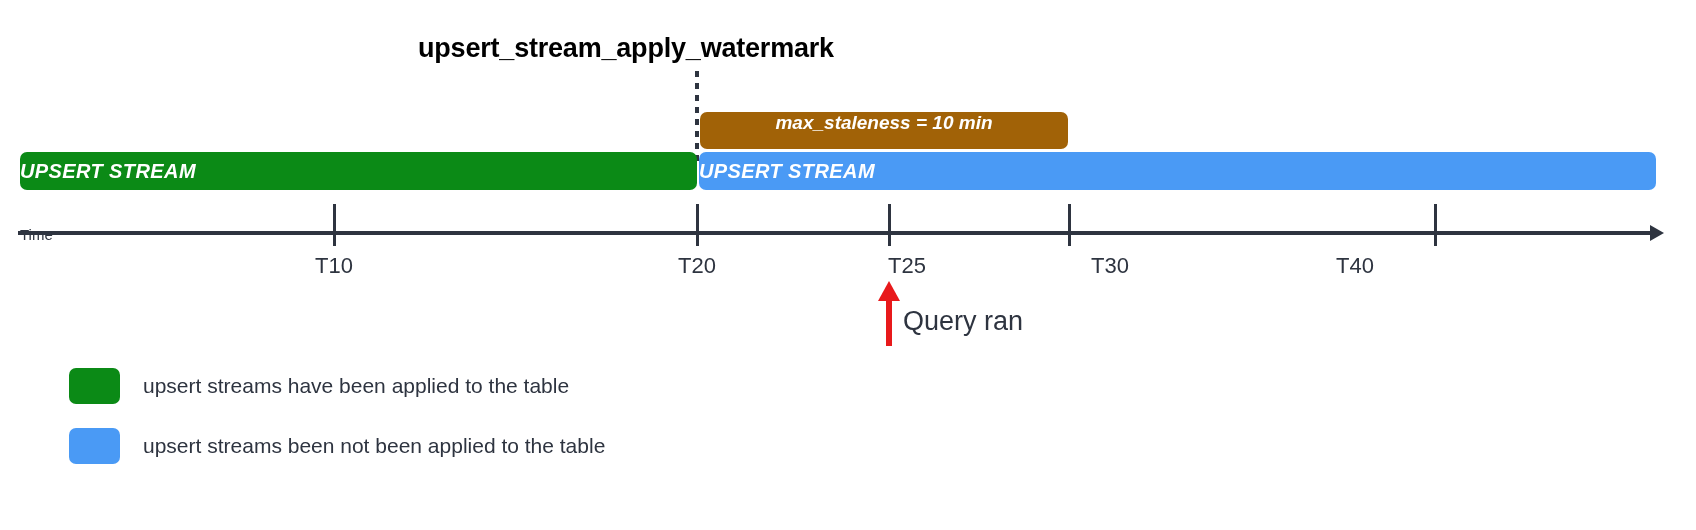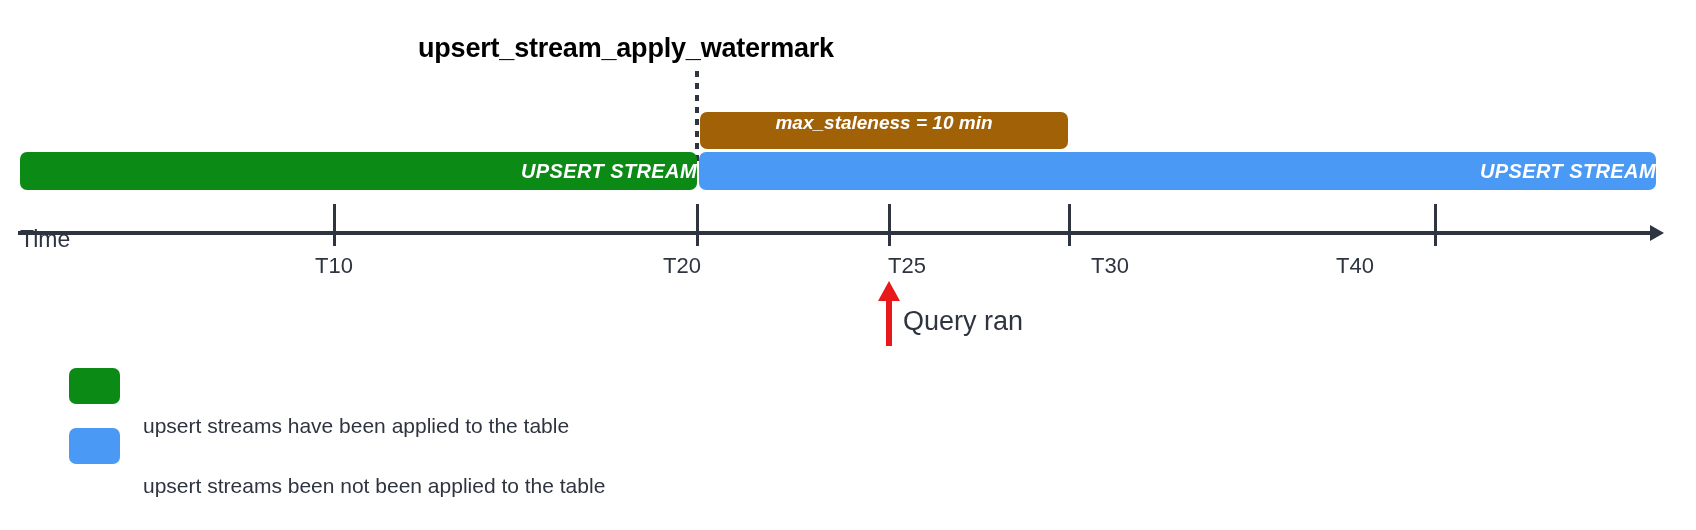--- a/index.html
+++ b/index.html
@@ -69,21 +69,21 @@
   }
 
   
   .stream-bar {
     position: absolute;
     top: 152px;
     height: 38px;
     border-radius: 7px;
     display: flex;
     align-items: center;
-    justify-content: flex-end;
+    justify-content: flex-start;
   }
   .stream-bar-applied {
     left: 20px;
     width: 677px;
     background: #0b8a16;
   }
   .stream-bar-unapplied {
     left: 699px;
     width: 957px;
     background: #4a9af5;
@@ -113,21 +113,21 @@
     width: 0;
     height: 0;
     border-top: 8px solid transparent;
     border-bottom: 8px solid transparent;
     border-left: 14px solid #2e3440;
   }
   .axis-name {
     position: absolute;
     left: 20px;
     top: 226px;
-    font-size: 23px;
+    font-size: 15px;
     color: #2e3440;
     white-space: nowrap;
   }
 
   .tick {
     position: absolute;
     top: 204px;
     width: 3px;
     height: 42px;
     background: #2e3440;
@@ -187,21 +187,20 @@
     height: 36px;
     border-radius: 7px;
   }
   .legend-text {
     position: absolute;
     left: 74px;
     top: 24px;
     font-size: 21px;
     color: #2e3440;
     white-space: nowrap;
-    margin-top: 40px;
   }
 </style>
 </head>
 <body>
 
 <div id="canvas">
 
   <div class="diagram-title">upsert_stream_apply_watermark</div>
 
   <div class="watermark-line"></div>
@@ -222,21 +221,21 @@
   <div class="axis-arrowhead"></div>
   <div class="axis-name">Time</div>
 
   <div class="tick" style="left:333px"></div>
   <div class="tick" style="left:696px"></div>
   <div class="tick" style="left:888px"></div>
   <div class="tick" style="left:1068px"></div>
   <div class="tick" style="left:1434px"></div>
 
   <div class="tick-label" style="left:334px">T10</div>
-  <div class="tick-label" style="left:682px">T20</div>
+  <div class="tick-label" style="left:697px">T20</div>
   <div class="tick-label" style="left:907px">T25</div>
   <div class="tick-label" style="left:1110px">T30</div>
   <div class="tick-label" style="left:1355px">T40</div>
 
   <div class="query-arrow-shaft"></div>
   <div class="query-arrow-head"></div>
   <div class="query-label">Query ran</div>
 
   <div class="legend">
     <div class="legend-row">

